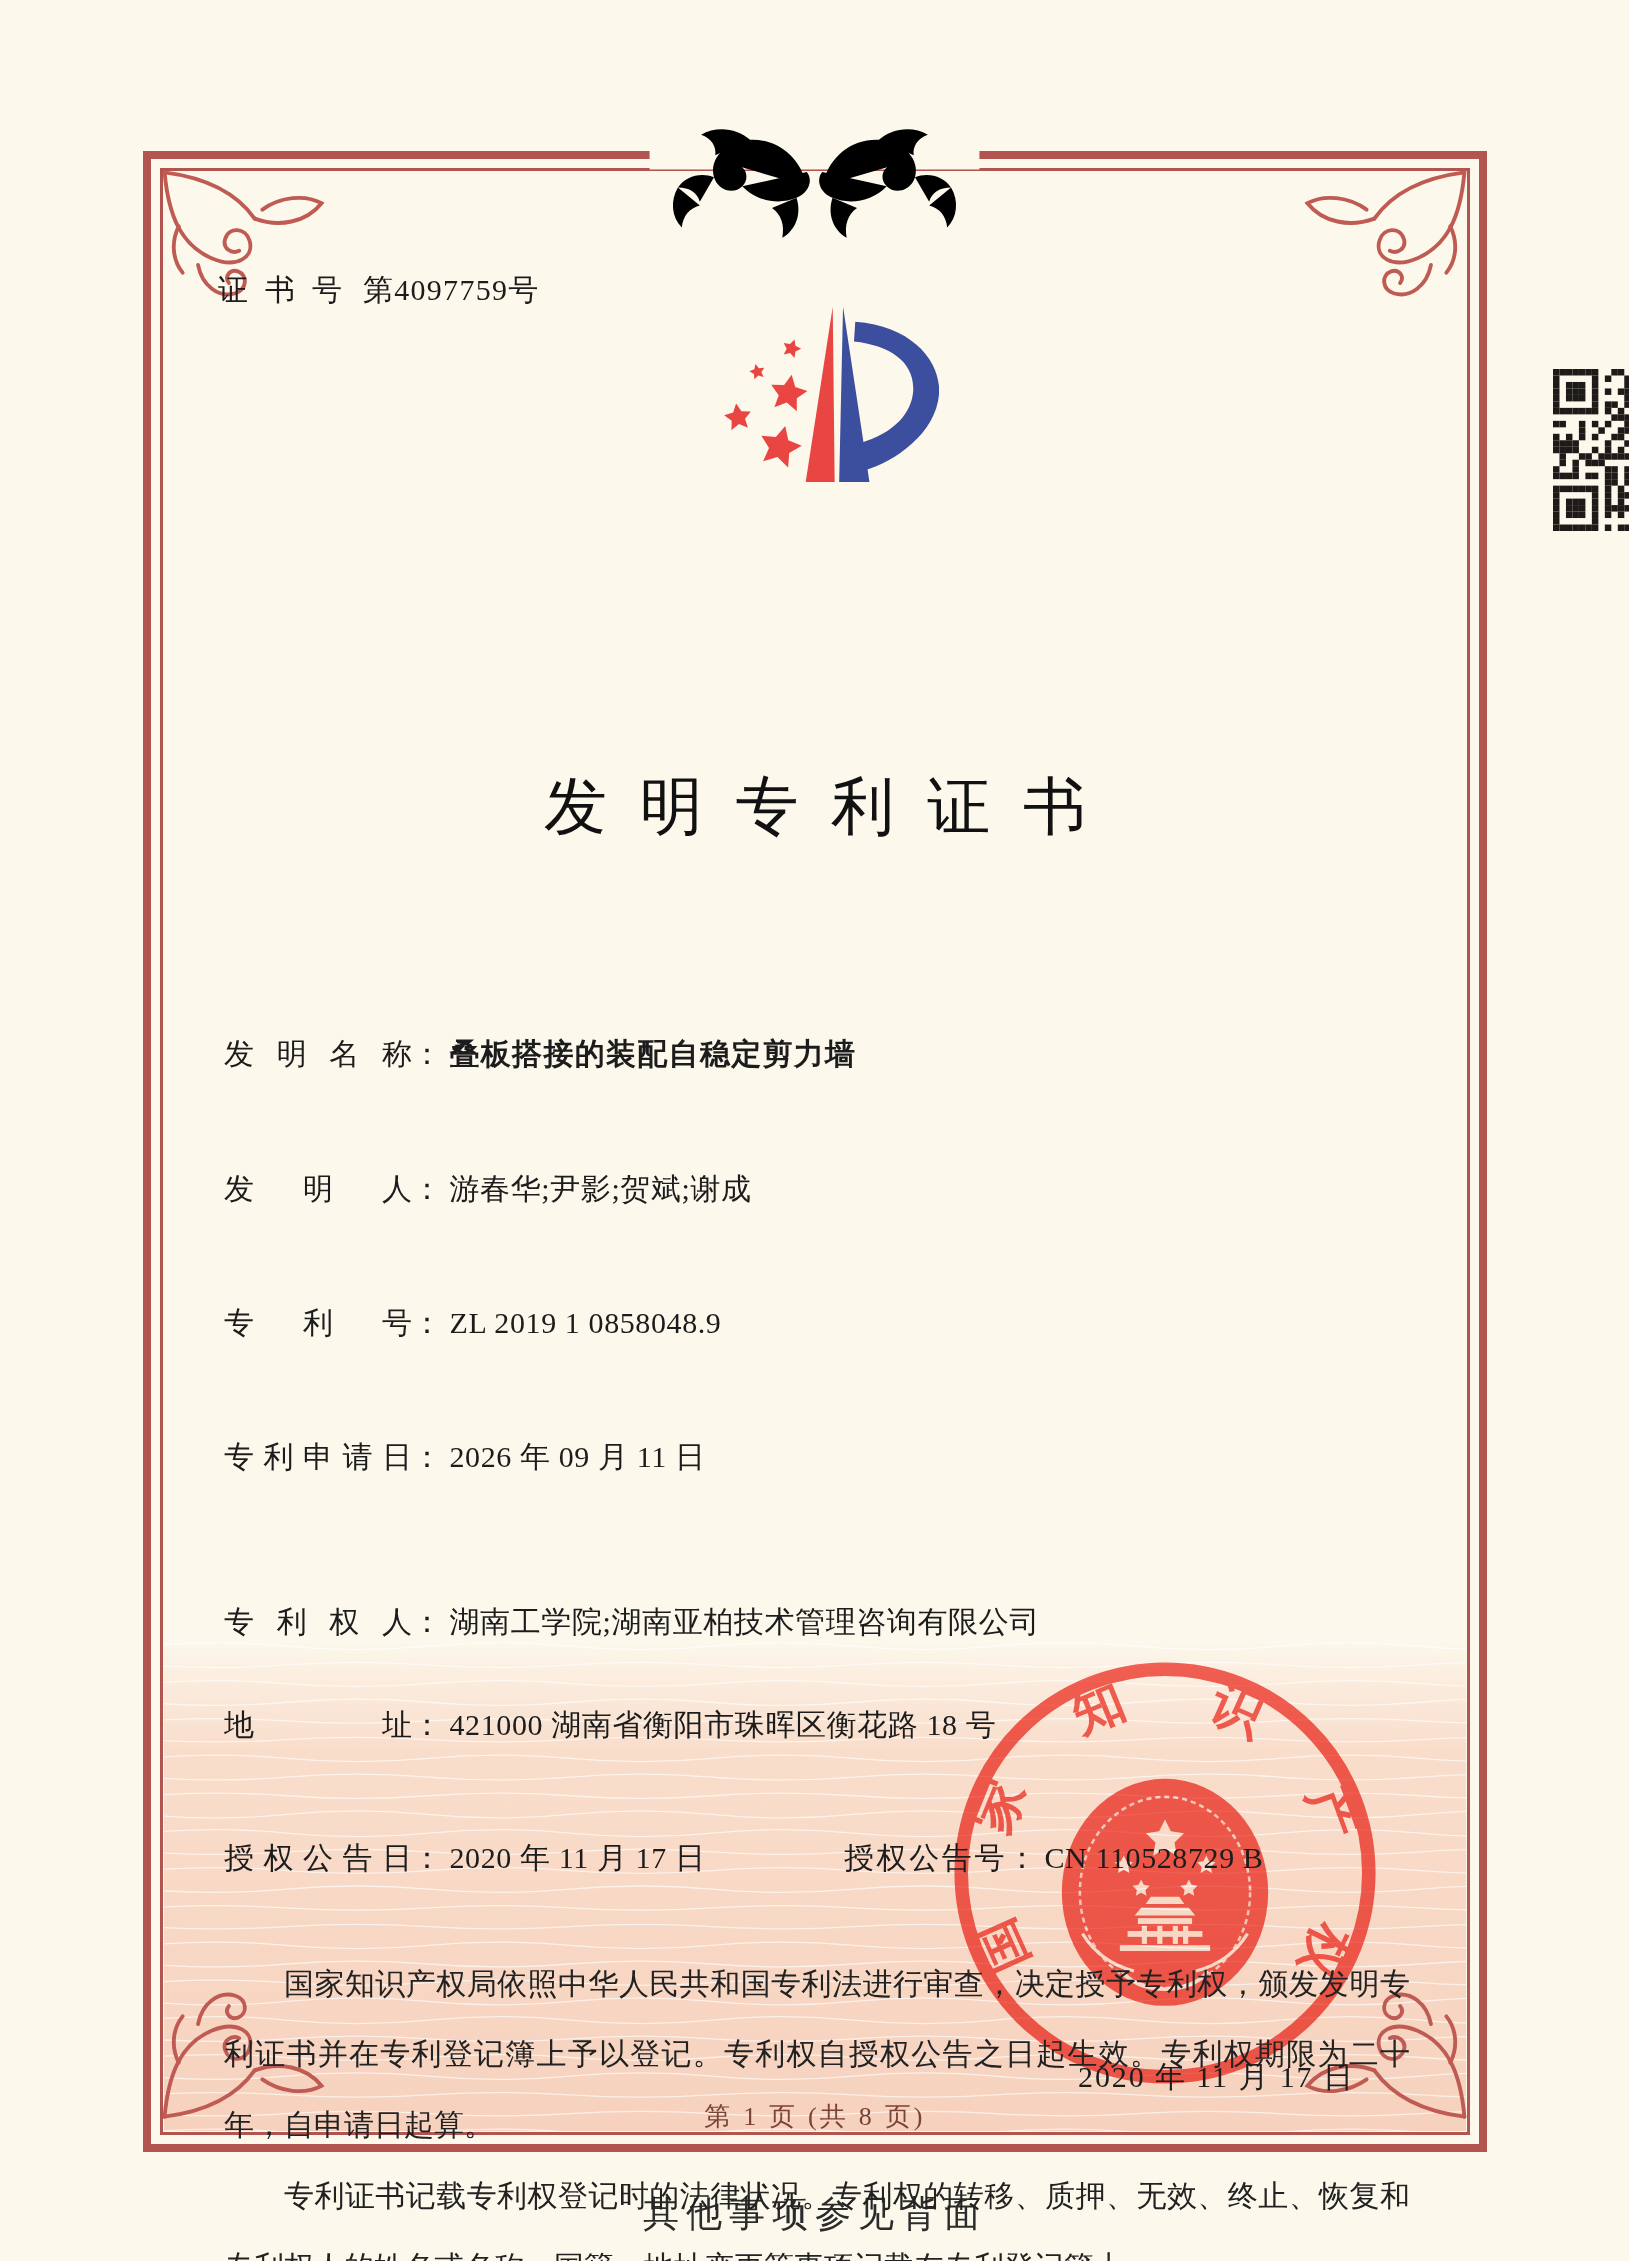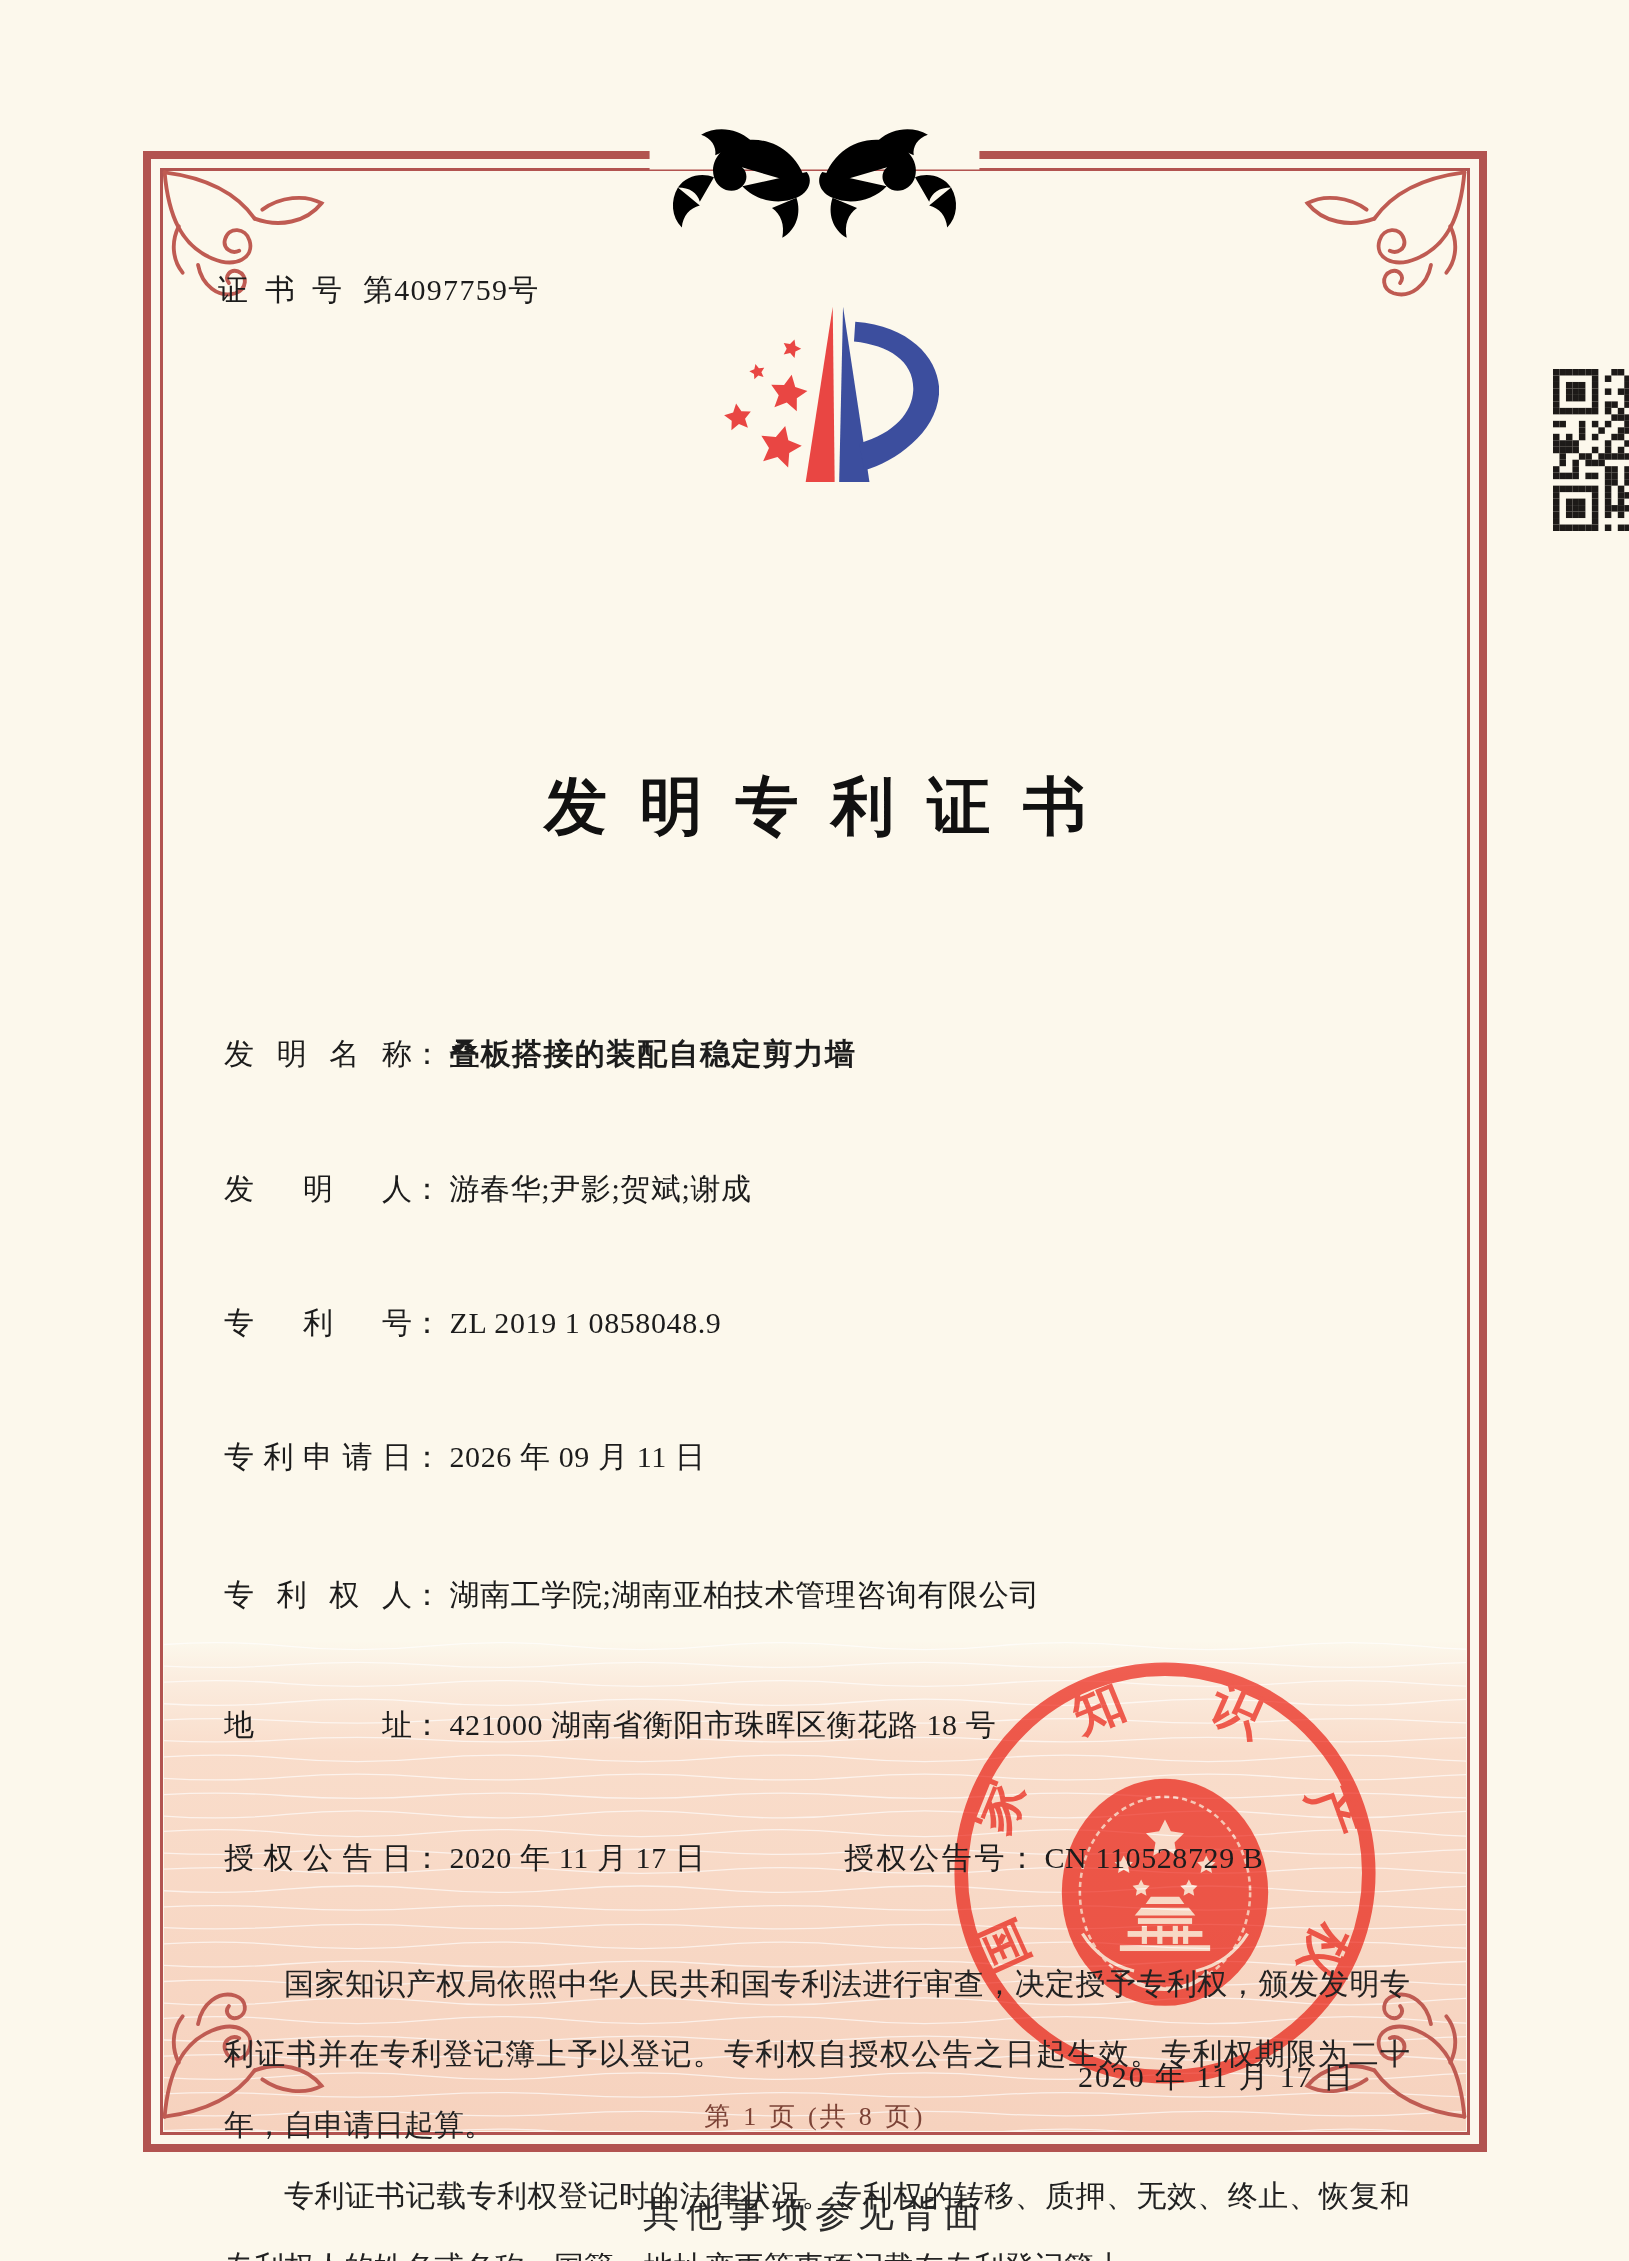--- a/index.html
+++ b/index.html
@@ -18,21 +18,21 @@
 
   
   .cert-number{position:absolute;left:218px;top:270px;font-size:30px}
   .cert-number .pfx{letter-spacing:17px;margin-right:3.9px}
   .cert-number .num{letter-spacing:1.3px}
 
   .logo{position:absolute;left:702px;top:245px;width:237px;height:213px}
   .qr{position:absolute;left:1313px;top:277px;width:162px;height:162px}
   .qr rect{fill:#1d1a18}
 
-  .doc-title{position:absolute;left:0;right:0;top:508px;text-align:center;font-size:63px;font-weight:bold;
+  .doc-title{position:absolute;left:0;right:0;top:508px;text-align:center;font-size:63px;font-weight:normal;
     letter-spacing:.52em;text-indent:.52em;color:#111}
 
   
   .field-row{position:absolute;left:224px;width:1199px;font-size:30px;line-height:1.25;white-space:nowrap}
   .flabel{display:inline-block;width:188px;text-align:justify;text-align-last:justify;vertical-align:top}
   .fcolon{display:inline-block;vertical-align:top}
   .fvalue{display:inline-block;vertical-align:top;letter-spacing:0.6px}
   .bold-sans{font-family:"Liberation Sans","DejaVu Sans",sans-serif;font-weight:700;letter-spacing:1.3px}
   .grant-no{position:absolute;left:620px;top:0}
   .flabel2{display:inline-block;letter-spacing:2.6px;vertical-align:top}
@@ -515,21 +515,21 @@
   <span class="fvalue">游春华;尹影;贺斌;谢成</span>
 </div>
 <div class="field-row z" style="top:887px">
   <span class="flabel">专利号</span><span class="fcolon">：</span>
   <span class="fvalue">ZL 2019 1 0858048.9</span>
 </div>
 <div class="field-row z" style="top:983px">
   <span class="flabel">专利申请日</span><span class="fcolon">：</span>
   <span class="fvalue">2026 年 09 月 11 日</span>
 </div>
-<div class="field-row z" style="top:1084px">
+<div class="field-row z" style="top:1111px">
   <span class="flabel">专利权人</span><span class="fcolon">：</span>
   <span class="fvalue">湖南工学院;湖南亚柏技术管理咨询有限公司</span>
 </div>
 <div class="field-row z" style="top:1176px">
   <span class="flabel">地址</span><span class="fcolon">：</span>
   <span class="fvalue">421000 湖南省衡阳市珠晖区衡花路 18 号</span>
 </div>
 <div class="field-row z" style="top:1272px">
   <span class="flabel">授权公告日</span><span class="fcolon">：</span>
   <span class="fvalue">2020 年 11 月 17 日</span>

